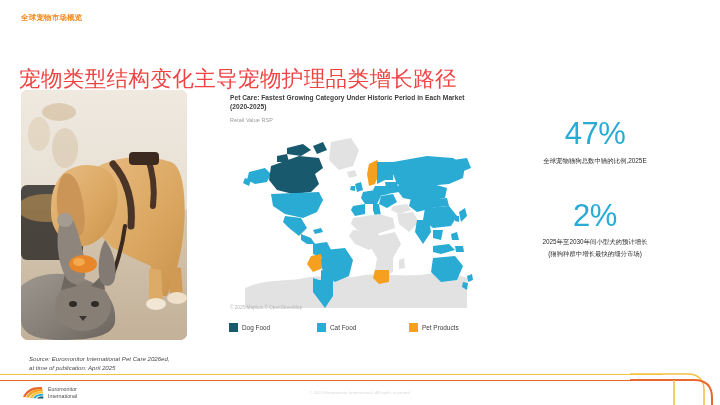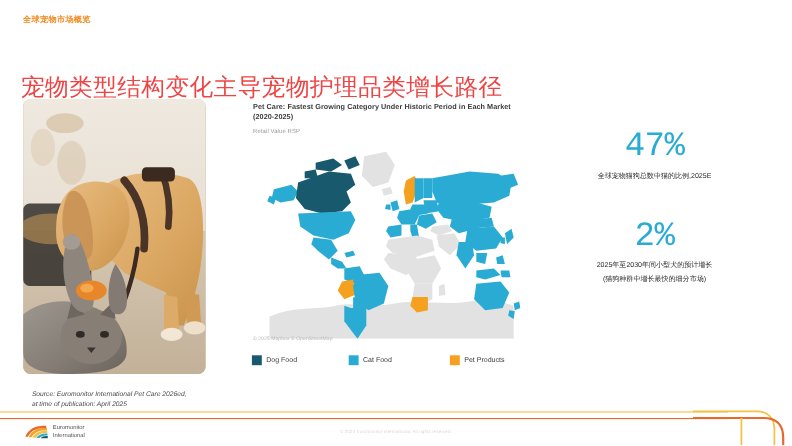--- a/index.html
+++ b/index.html
@@ -135,21 +135,20 @@
     top: 118px;
     width: 234px;
     text-align: center;
   }
   .stat-block { margin-bottom: 34px; }
   .stat-value {
     font-size: 31px;
     color: #29ABD4;
     line-height: 1.05;
     letter-spacing: -0.5px;
-    font-family: Liberation Mono, monospace;
   }
   .stat-caption {
     font-size: 6.4px;
     color: #2b2b2b;
     line-height: 1.6;
     margin-top: 5px;
     white-space: nowrap;
   }
 
   

